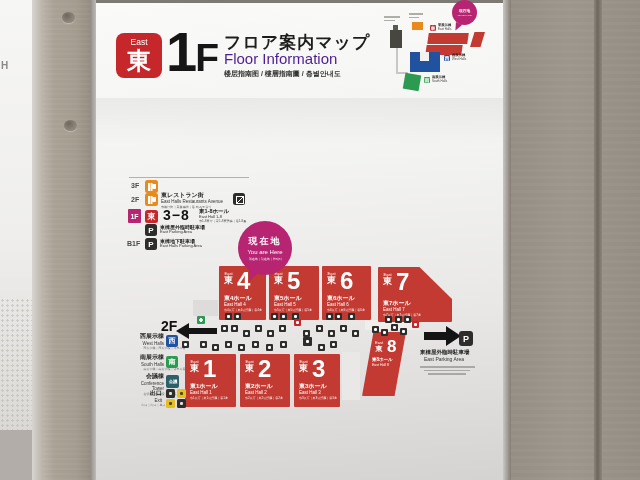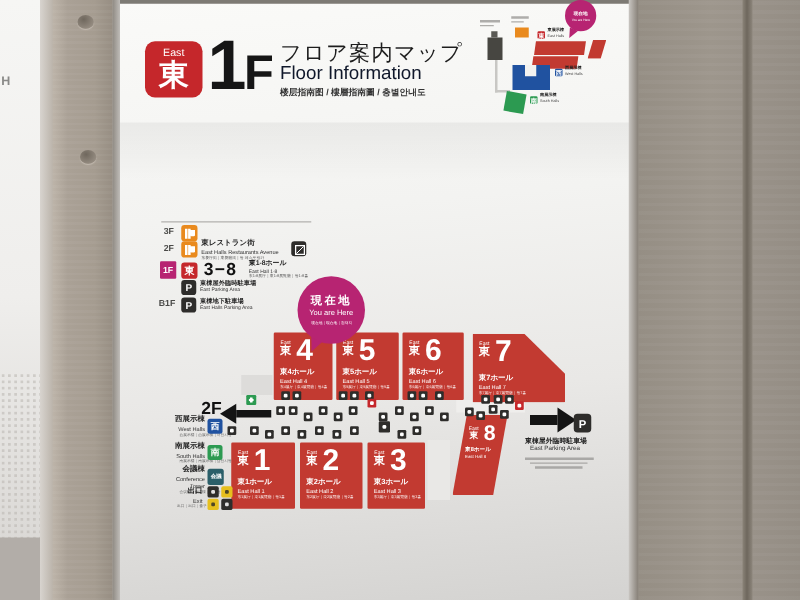--- a/index.html
+++ b/index.html
@@ -30,22 +30,22 @@
       background:repeating-linear-gradient(0deg,rgba(255,255,255,.03) 0 3px,transparent 3px 7px);}
   .groove{left:594px;top:0;width:8px;height:480px;background:linear-gradient(90deg,#8a8378,#6e675d 45%,#8d867c);}
   
   .badge{left:116px;top:33px;width:46px;height:45px;border-radius:8px;background:var(--brand_red);
       color:#fff;display:flex;flex-direction:column;align-items:center;justify-content:center;}
   .badge .b-en{font-size:8.5px;line-height:1.1;}
   .badge .b-ja{font-size:24px;font-weight:bold;line-height:1.05;}
   .floorbig{left:166px;top:24px;display:flex;align-items:baseline;color:#161616;}
   .floorbig .f1{font-size:56px;font-weight:bold;letter-spacing:-2px;line-height:1;}
   .floorbig .f2{font-size:39px;font-weight:bold;line-height:1;}
-  .title-ja{left:224px;top:31px;font-size:17px;font-weight:normal;letter-spacing:1px;color:#1d1d1d;}
-  .title-en{left:224px;top:50px;font-size:15px;font-weight:500;color:#0f172a;}
+  .title-ja{left:224px;top:31px;font-size:17px;font-weight:bold;letter-spacing:1px;color:#1d1d1d;}
+  .title-en{left:224px;top:50px;font-size:15px;font-weight:500;color:#4c1d95;}
   .title-multi{left:224px;top:69px;font-size:7px;font-weight:bold;color:#333;}
   
   .mm{left:380px;top:0;width:126px;height:98px;}
   .mm>div{position:absolute;}
   .mm-yah{left:72px;top:0;width:25px;height:25px;border-radius:50%;background:var(--magenta);
       display:flex;flex-direction:column;align-items:center;justify-content:center;color:#fff;}
   .mm-yah .a{font-size:5px;font-weight:bold;transform:scale(.75);white-space:nowrap;}
   .mm-yah .b{font-size:5px;transform:scale(.5);white-space:nowrap;margin-top:-1px;}
   .mm-tail{left:74px;top:23px;width:0;height:0;border-left:3px solid transparent;border-right:4px solid transparent;
       border-top:8px solid var(--magenta);transform:rotate(24deg);}

